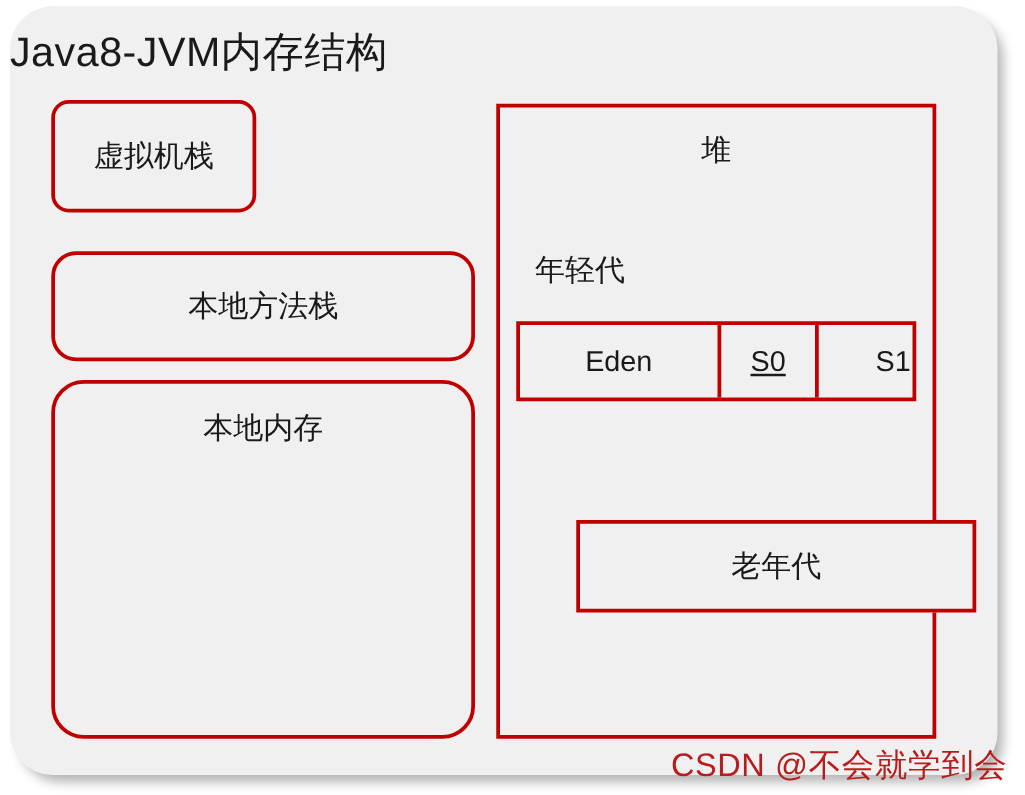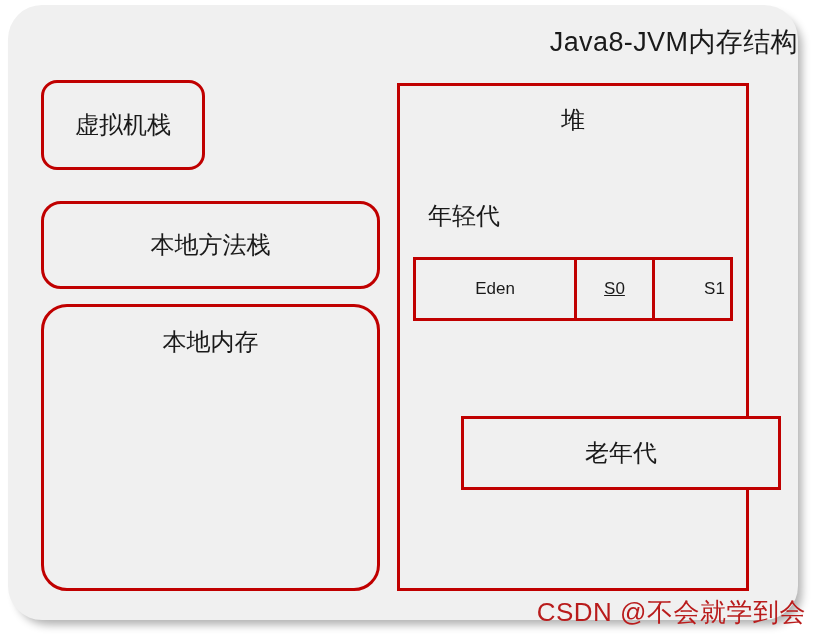--- a/index.html
+++ b/index.html
@@ -28,22 +28,22 @@
     background: #f0f0f0;
     border-radius: 34px;
     box-shadow: 6px 7px 9px -2px rgba(0,0,0,0.30);
   }
   
   .diagram-title {
     position: absolute;
     left: 0;
     top: 20px;
     width: 790px;
-    text-align: right;
-    font-size: 27px;
+    text-align: left;
+    font-size: 33px;
     color: #1a1a1a;
     letter-spacing: 0.4px;
     line-height: 34px;
     white-space: nowrap;
   }
   
   .box {
     position: absolute;
     box-sizing: border-box;
     background: #f0f0f0;
@@ -57,21 +57,20 @@
   }
   .rounded-sm { border-radius: 14px; }
   .rounded-md { border-radius: 20px; }
   .rounded-lg { border-radius: 26px; padding-left: 34px; }
   .square     { border-radius: 0; }
 
   
   #box-vm-stack {
     left: 33px; top: 75px; width: 164px; height: 90px;
     font-size: 24px;
-    border-radius: 16px;
   }
   #box-native-method-stack {
     left: 205px; top: 75px; width: 167px; height: 90px;
     font-size: 24px;
   }
   #box-pc-register {
     left: 33px; top: 196px; width: 339px; height: 88px;
     font-size: 24px;
   }
   
@@ -119,21 +118,21 @@
     width: 320px; height: 64px;
     border: 3px solid #c00000;
     background: #f0f0f0;
     display: flex;
   }
   .young-cell {
     box-sizing: border-box;
     display: flex;
     align-items: center;
     justify-content: center;
-    font-size: 17px;
+    font-size: 23px;
     color: #1a1a1a;
     white-space: nowrap;
   }
   .young-cell + .young-cell { border-left: 3px solid #c00000; }
   #cell-eden { flex: 0 0 158px; }
   #cell-s0   { flex: 0 0 78px; text-decoration: underline; }
   #cell-s1   { flex: 1 1 auto; padding-left: 44px; }
 
   #box-old-gen {
     position: absolute;

